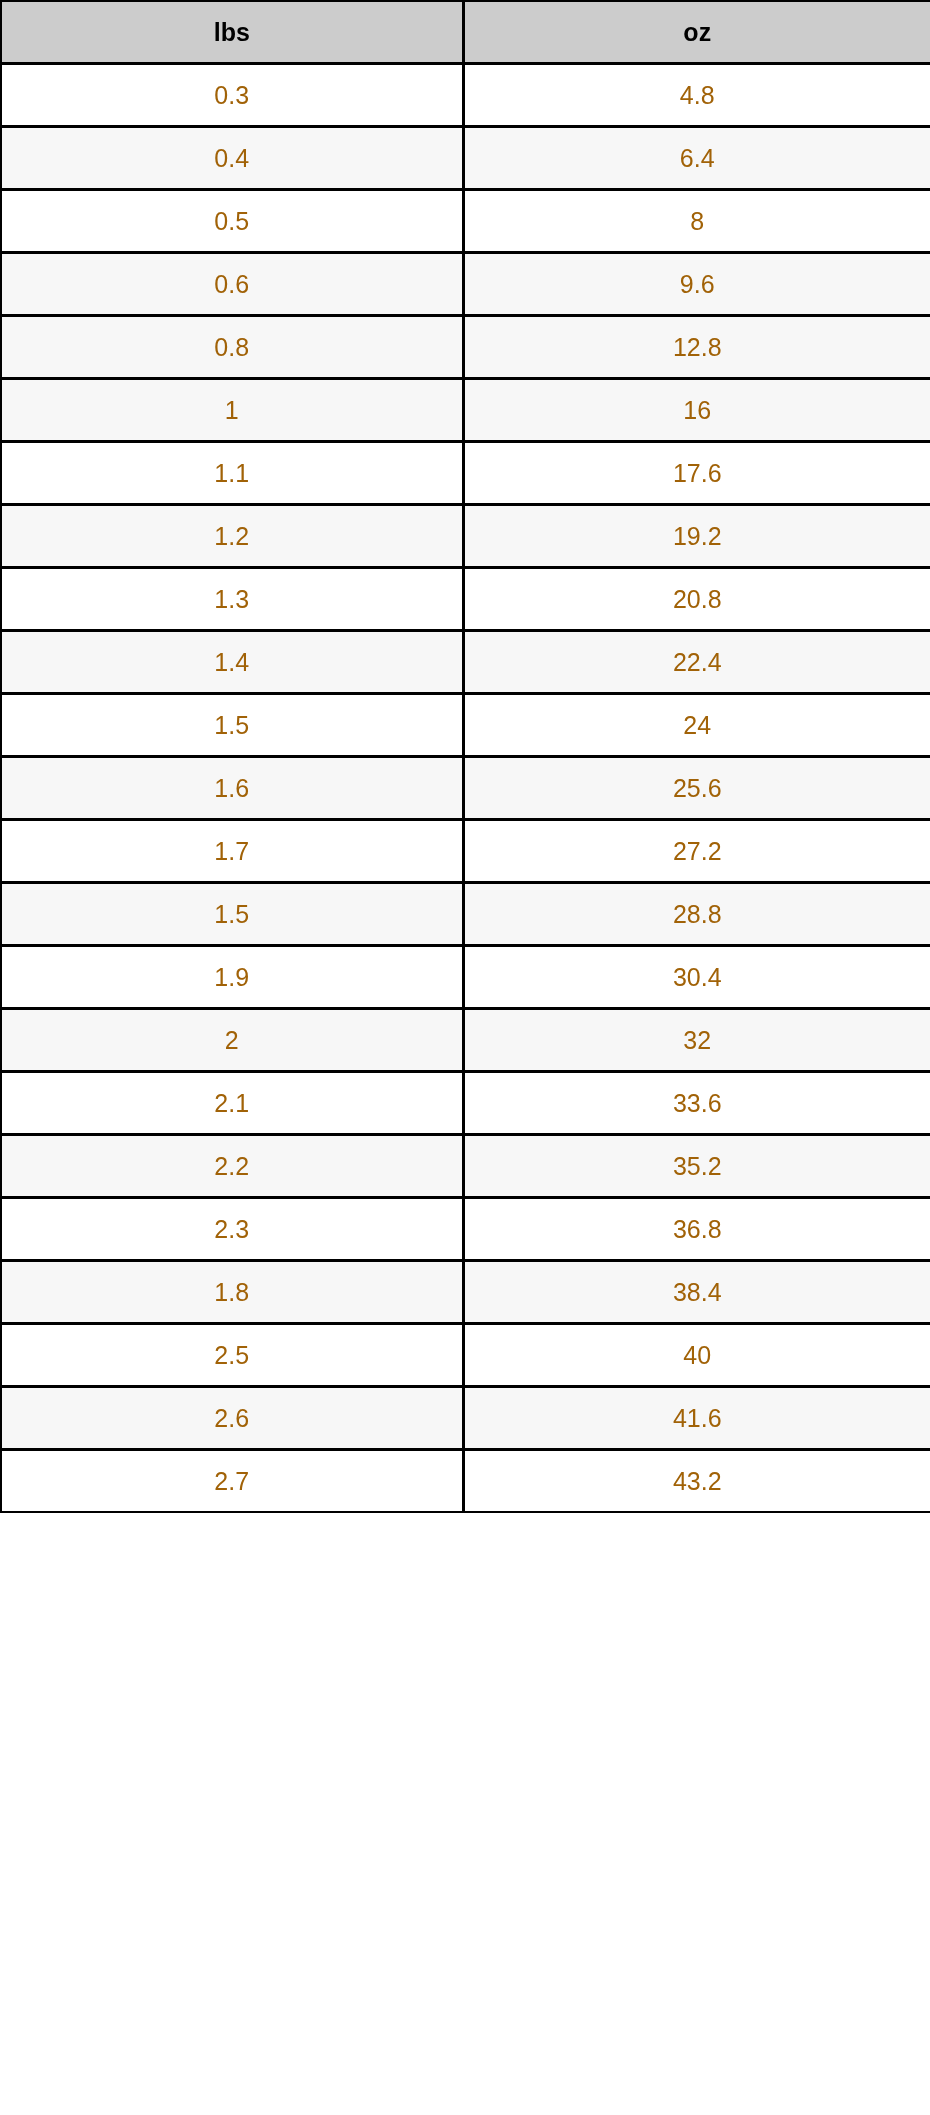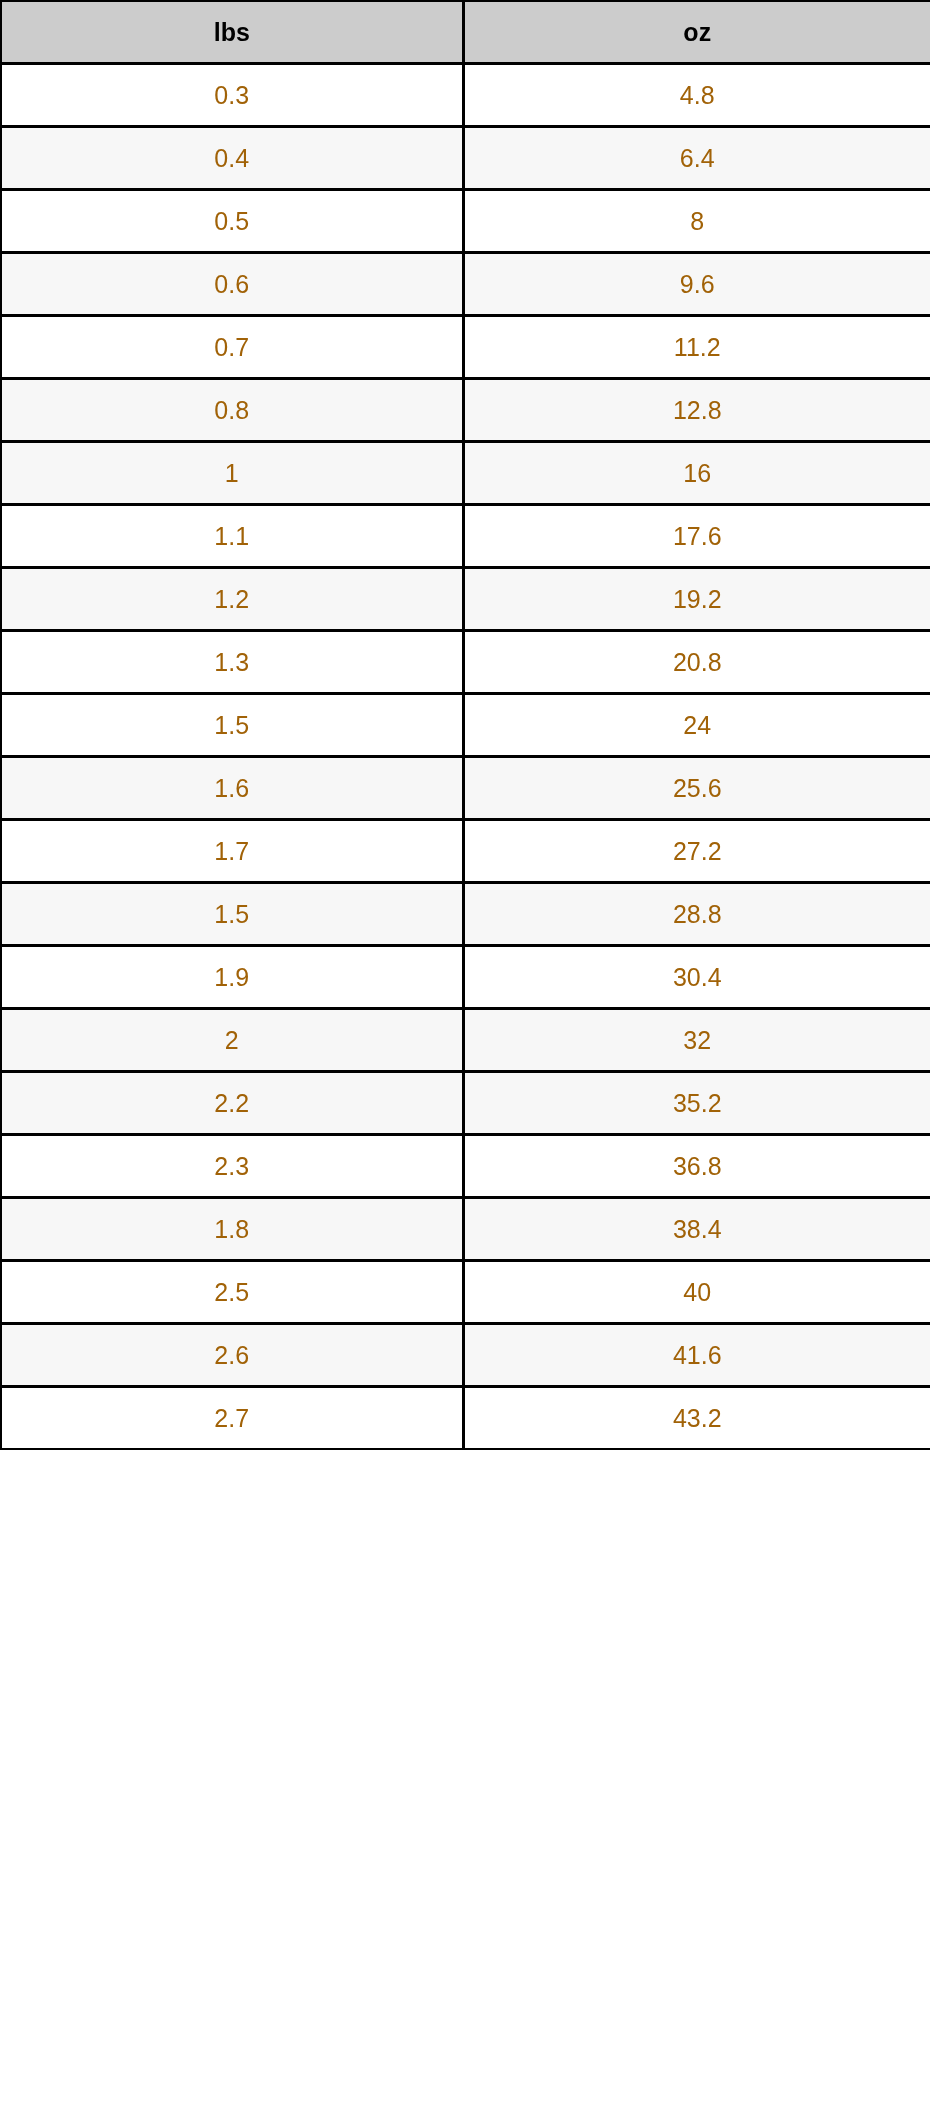--- a/index.html
+++ b/index.html
@@ -88,43 +88,43 @@
           <td>6.4</td>
         </tr>
         <tr class="row-odd">
           <td>0.5</td>
           <td>8</td>
         </tr>
         <tr class="row-even">
           <td>0.6</td>
           <td>9.6</td>
         </tr>
-        <tr class="row-odd">
-          <td>0.7</td>
-          <td>11.2</td>
-        </tr>
         <tr class="row-even">
           <td>0.8</td>
           <td>12.8</td>
         </tr>
         <tr class="row-even">
           <td>1</td>
           <td>16</td>
         </tr>
         <tr class="row-odd">
           <td>1.1</td>
           <td>17.6</td>
         </tr>
         <tr class="row-even">
           <td>1.2</td>
           <td>19.2</td>
         </tr>
         <tr class="row-odd">
           <td>1.3</td>
           <td>20.8</td>
+        </tr>
+        <tr class="row-even">
+          <td>1.4</td>
+          <td>22.4</td>
         </tr>
         <tr class="row-odd">
           <td>1.5</td>
           <td>24</td>
         </tr>
         <tr class="row-even">
           <td>1.6</td>
           <td>25.6</td>
         </tr>
         <tr class="row-odd">
@@ -135,20 +135,24 @@
           <td>1.5</td>
           <td>28.8</td>
         </tr>
         <tr class="row-odd">
           <td>1.9</td>
           <td>30.4</td>
         </tr>
         <tr class="row-even">
           <td>2</td>
           <td>32</td>
+        </tr>
+        <tr class="row-odd">
+          <td>2.1</td>
+          <td>33.6</td>
         </tr>
         <tr class="row-even">
           <td>2.2</td>
           <td>35.2</td>
         </tr>
         <tr class="row-odd">
           <td>2.3</td>
           <td>36.8</td>
         </tr>
         <tr class="row-even">

